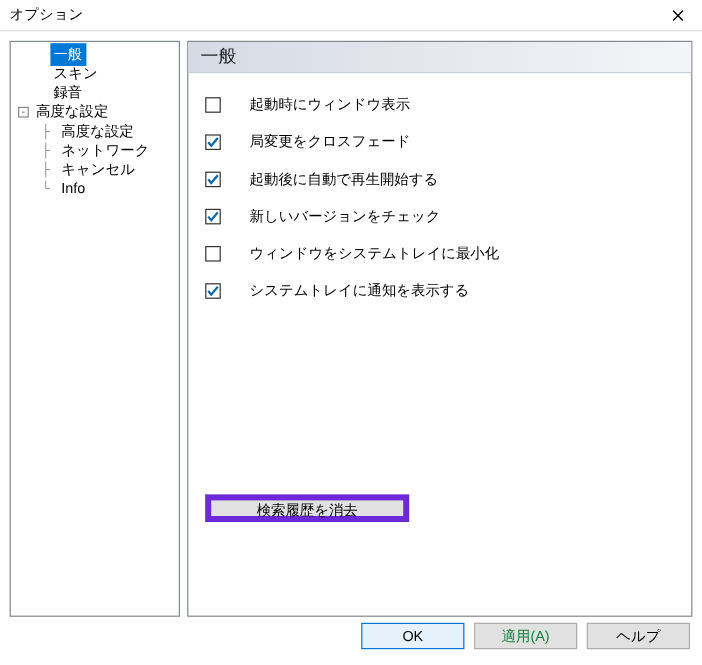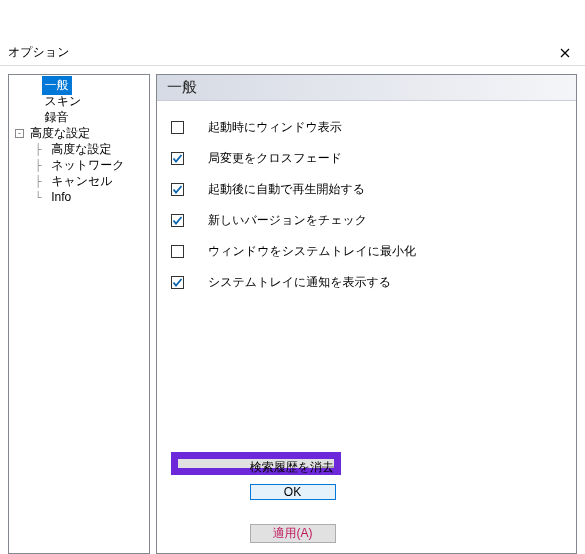--- a/index.html
+++ b/index.html
@@ -12,21 +12,20 @@
   overflow: hidden;
 }
 .titlebar {
   height: 26px;
   display: flex;
   align-items: center;
   justify-content: space-between;
   padding: 0 0 0 8px;
   border-bottom: 1px solid #ddd;
   background: #fff;
-  margin-top: 40px;
 }
 .titlebar-title { font-size: 12px; }
 .titlebar-close {
   width: 40px;
   height: 26px;
   display: flex;
   align-items: center;
   justify-content: center;
   cursor: pointer;
 }
@@ -115,50 +114,48 @@
 }
 .check-row .box svg { width: 11px; height: 11px; display: none; }
 .check-row.checked .box svg { display: block; }
 .clear-history {
   position: absolute;
   left: 14px;
   bottom: 78px;
   width: 170px;
   height: 23px;
   background: #e1e1e1;
-  border: 7px solid #6d28d9;
+  border: 5px solid #6d28d9;
   cursor: pointer;
   font-family: inherit;
   font-size: 12px;
-  text-align: right;
 }
 .footer {
   height: 32px;
   display: flex;
   align-items: center;
   justify-content: flex-end;
-  gap: 24px;
+  gap: 8px;
   padding: 0 10px;
-  flex-direction: column;
 }
 .footer button {
   width: 86px;
   height: 22px;
   font-family: inherit;
   font-size: 12px;
   background: #e1e1e1;
   border: 1px solid #adadad;
   cursor: pointer;
 }
 .footer button.primary {
   background: #e5f1fb;
   border: 1px solid #0078d7;
 }
 .footer button:disabled {
-  color: #be185d;
+  color: #15803d;
   cursor: default;
 }
 </style>
 </head>
 <body>
 
 <div class="titlebar">
   <span class="titlebar-title">オプション</span>
   <div class="titlebar-close">
     <svg viewBox="0 0 10 10">

